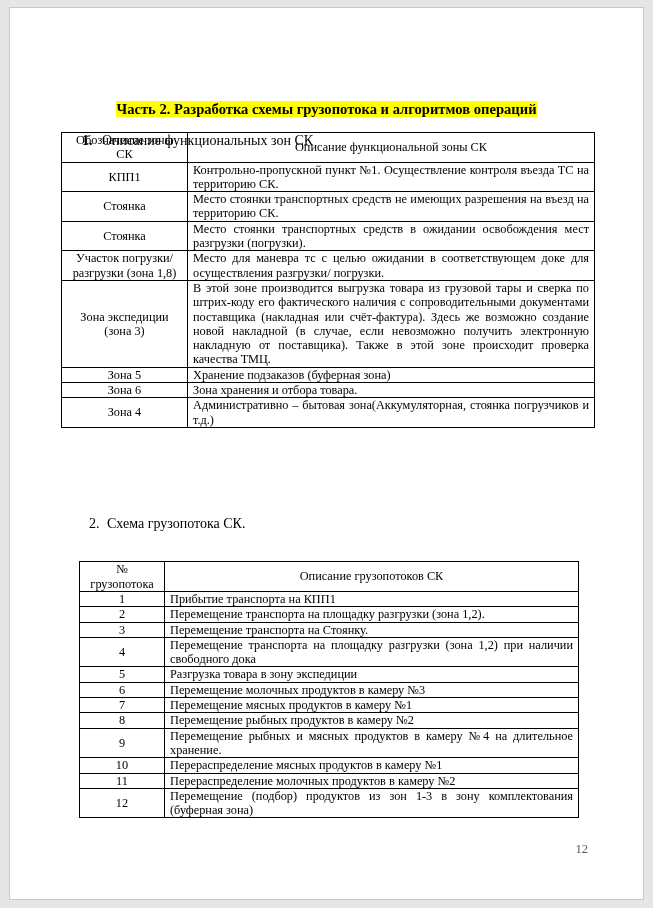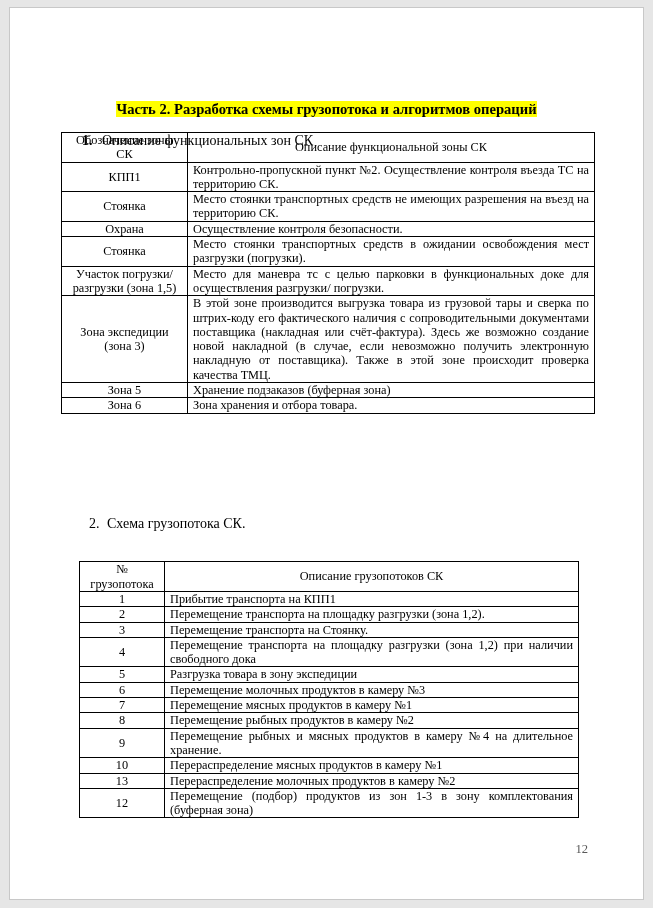--- a/index.html
+++ b/index.html
@@ -40,49 +40,49 @@
         <col class="a">
         <col>
       </colgroup>
     <tbody id="t1body">
       <tr style="height:29px">
         <td class="c">Обозначение зоны СК</td>
         <td class="c">Описание функциональной зоны СК</td>
       </tr>
     <tr>
           <td class="c">КПП1</td>
-          <td class="j">Контрольно-пропускной пункт №2. Осуществление контроля въезда ТС на территорию СК.</td>
+          <td class="j">Контрольно-пропускной пункт №1. Осуществление контроля въезда ТС на территорию СК.</td>
         </tr>
         <tr>
           <td class="c">Стоянка</td>
           <td class="j">Место стоянки транспортных средств не имеющих разрешения на въезд на территорию СК.</td>
         </tr>
         <tr>
-          <td class="c">Охрана</td>
-          <td class="j">Осуществление контроля  безопасности.</td>
-        </tr>
-        <tr>
           <td class="c">Стоянка</td>
           <td class="j">Место стоянки транспортных средств в ожидании освобождения мест разгрузки (погрузки).</td>
         </tr>
         <tr>
-          <td class="c">Участок погрузки/разгрузки (зона 1,5)</td>
-          <td class="j">Место для маневра тс с целью парковки в функциональных доке для осуществления разгрузки/ погрузки.</td>
+          <td class="c">Участок погрузки/разгрузки (зона 1,8)</td>
+          <td class="j">Место для маневра тс с целью ожидании в соответствующем доке для осуществления разгрузки/ погрузки.</td>
         </tr>
         <tr>
           <td class="c">Зона экспедиции (зона 3)</td>
           <td class="j">В этой зоне производится выгрузка товара из грузовой тары и сверка по штрих-коду его фактического наличия с сопроводительными документами поставщика (накладная или счёт-фактура). Здесь же возможно создание новой накладной (в случае, если невозможно получить электронную накладную от поставщика). Также в этой зоне происходит проверка качества ТМЦ.</td>
         </tr>
         <tr>
           <td class="c">Зона 5</td>
           <td class="j">Хранение подзаказов (буферная зона)</td>
         </tr>
         <tr>
           <td class="c">Зона 6</td>
           <td class="j">Зона хранения и отбора товара.</td>
+        </tr>
+        <tr>
+          <td class="c">Зона 4</td>
+          <td class="j">Административно – бытовая зона(Аккумуляторная, стоянка погрузчиков и т.д.)</td>
         </tr>
       </tbody>
   </table>
 
   <div class="heading h2">
     <span class="num">2.</span><span>Схема грузопотока  СК.</span>
   </div>
 
   <table class="t2">
     <colgroup>
@@ -128,21 +128,21 @@
         </tr>
         <tr>
           <td class="c">9</td>
           <td class="j">Перемещение рыбных и мясных продуктов в камеру №4 на длительное хранение.</td>
         </tr>
         <tr>
           <td class="c">10</td>
           <td class="j">Перераспределение мясных продуктов в камеру №1</td>
         </tr>
         <tr>
-          <td class="c">13</td>
+          <td class="c">11</td>
           <td class="j">Перераспределение молочных продуктов в камеру №2</td>
         </tr>
         <tr>
           <td class="c">12</td>
           <td class="j">Перемещение (подбор) продуктов из зон 1-3 в зону комплектования (буферная зона)</td>
         </tr>
       </tbody>
   </table>
 
   <div class="pagenum">12</div>

